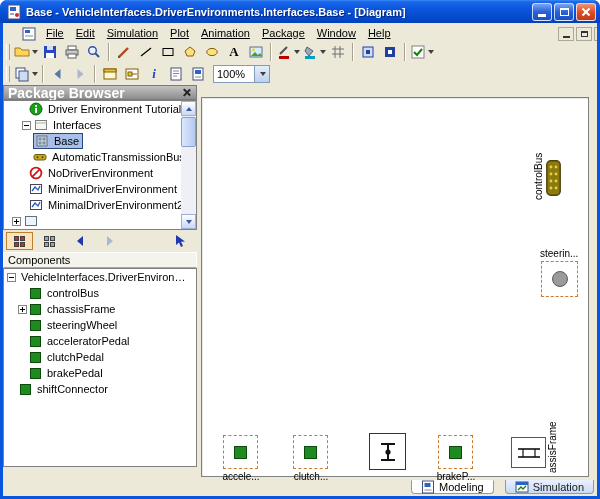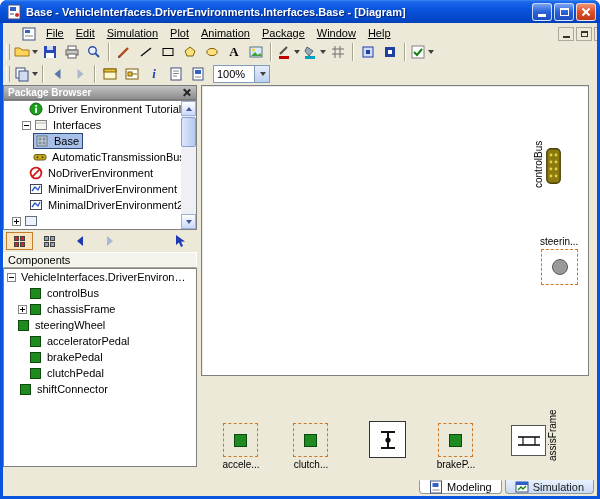--- a/index.html
+++ b/index.html
@@ -63,21 +63,21 @@
     font-style:italic; color:#2048c0; }
   .zoom-combo { display:flex; align-items:center; height:18px; margin-left:4px;
     border:1px solid #7f9db9; background:#fff; }
   .zoom-value { width:40px; font-size:11px; padding:0 3px; }
   .zoom-drop { width:15px; height:16px; background:linear-gradient(180deg,#e6eefc,#bcd0f0);
     border-left:1px solid #7f9db9; display:flex; align-items:center; justify-content:center; }
 
   
   .leftpane { position:absolute; left:0; top:62px; width:194px; bottom:0; }
   .panel-title { height:15px; background:linear-gradient(180deg,#c2c2c2,#8d8d8d);
-    color:#fff; font-size:10px; font-weight:bold; display:flex; align-items:center;
+    color:#fff; font-size:14px; font-weight:bold; display:flex; align-items:center;
     padding:0 4px; border:1px solid #7a7a7a; }
   .panel-close { margin-left:auto; width:11px; height:11px; position:relative; }
   .panel-close::before,.panel-close::after { content:""; position:absolute; left:5px; top:1px;
     width:1.5px; height:9px; background:#222; }
   .panel-close::before { transform:rotate(45deg); } .panel-close::after { transform:rotate(-45deg); }
   .panel-sub { height:16px; background:#f4f3ec; border:1px solid #fff;
     border-bottom:1px solid #aca899; font-size:11px; padding:1px 4px; }
   .tree { position:relative; background:#fff; border:1px solid #808080; overflow:hidden; }
   .tree.pkg { height:130px; }
   .tree.comp { height:199px; }
@@ -114,37 +114,37 @@
     border:1px solid transparent; }
   .pbtn.active { background:#fbe3bb; border:1px solid #c08030; }
   .pbtn.last { margin-left:auto; }
   .mini-grid { display:grid; grid-template-columns:5px 5px; grid-template-rows:5px 5px; gap:1px; }
   .mini-grid div { border:1px solid #404040; }
   .mini-grid.red div { background:#c23028; }
   .mini-grid.gray div { background:#90a4bc; }
 
   
   .main { position:absolute; left:194px; top:62px; right:0; bottom:0; }
-  .canvas { position:absolute; left:4px; top:0; width:388px; height:291px;
+  .canvas { position:absolute; left:4px; top:12px; width:388px; height:380px;
     background:#fff; border:1px solid #808080;
     box-shadow:inset 1px 1px 0 #e8e8e8; }
   .dash-box { position:absolute; border:1px dashed var(--connector_dash_orange,#cc7a29);
     display:flex; align-items:center; justify-content:center; }
   .comp-label { position:absolute; font-size:10px; color:#000; text-align:center; }
   .vlabel { position:absolute; font-size:10px; color:#000; white-space:nowrap;
     transform:rotate(-90deg); transform-origin:left bottom; height:12px; }
   .gray-circle { width:16px; height:16px; border-radius:50%;
     background:#9a9a9a; border:1px solid #5c5c5c; }
   .green-block { width:13px; height:13px; background:var(--component_green,#1f8a1f);
     border:1px solid #0a4a0a; }
   .solid-box { position:absolute; background:#fff; border:1.5px solid #333;
     display:flex; align-items:center; justify-content:center; }
 
   
-  .tabs { position:absolute; right:3px; bottom:2px; height:14px; display:flex; gap:3px; }
+  .tabs { position:absolute; right:3px; bottom:2px; height:14px; display:flex; gap:11px; }
   .tab { display:flex; align-items:center; gap:4px; padding:0 9px; font-size:11px;
     border:1px solid #919b9c; border-top:none; border-radius:0 0 4px 4px; }
   .tab.active { background:#fff; border-top:1px solid #fff; }
   .tab.inactive { background:linear-gradient(180deg,#e9f1fd,#c8daf4); color:#1a1a1a; }
 </style>
 </head>
 <body>
 
 <div class="window">
 
@@ -539,39 +539,39 @@
         <div class="tree-row" style="padding-left:14px">
           <span class="expander none"></span>
           <span class="greensq"></span>
           <span class="lbl">controlBus</span>
         </div>
         <div class="tree-row" style="padding-left:14px">
           <span class="expander plus"></span>
           <span class="greensq"></span>
           <span class="lbl">chassisFrame</span>
         </div>
-        <div class="tree-row" style="padding-left:2px">
+        <div class="tree-row" style="padding-left:14px">
           <span class="expander none"></span>
           <span class="greensq"></span>
           <span class="lbl">steeringWheel</span>
         </div>
         <div class="tree-row" style="padding-left:14px">
           <span class="expander none"></span>
           <span class="greensq"></span>
           <span class="lbl">acceleratorPedal</span>
         </div>
         <div class="tree-row" style="padding-left:14px">
           <span class="expander none"></span>
           <span class="greensq"></span>
-          <span class="lbl">brakePedal</span>
+          <span class="lbl">clutchPedal</span>
         </div>
         <div class="tree-row" style="padding-left:14px">
           <span class="expander none"></span>
           <span class="greensq"></span>
-          <span class="lbl">clutchPedal</span>
+          <span class="lbl">brakePedal</span>
         </div>
         <div class="tree-row" style="padding-left:4px">
           <span class="expander none"></span>
           <span class="greensq"></span>
           <span class="lbl">shiftConnector</span>
         </div>
       </div>
     </div>
 
     <div class="main">

